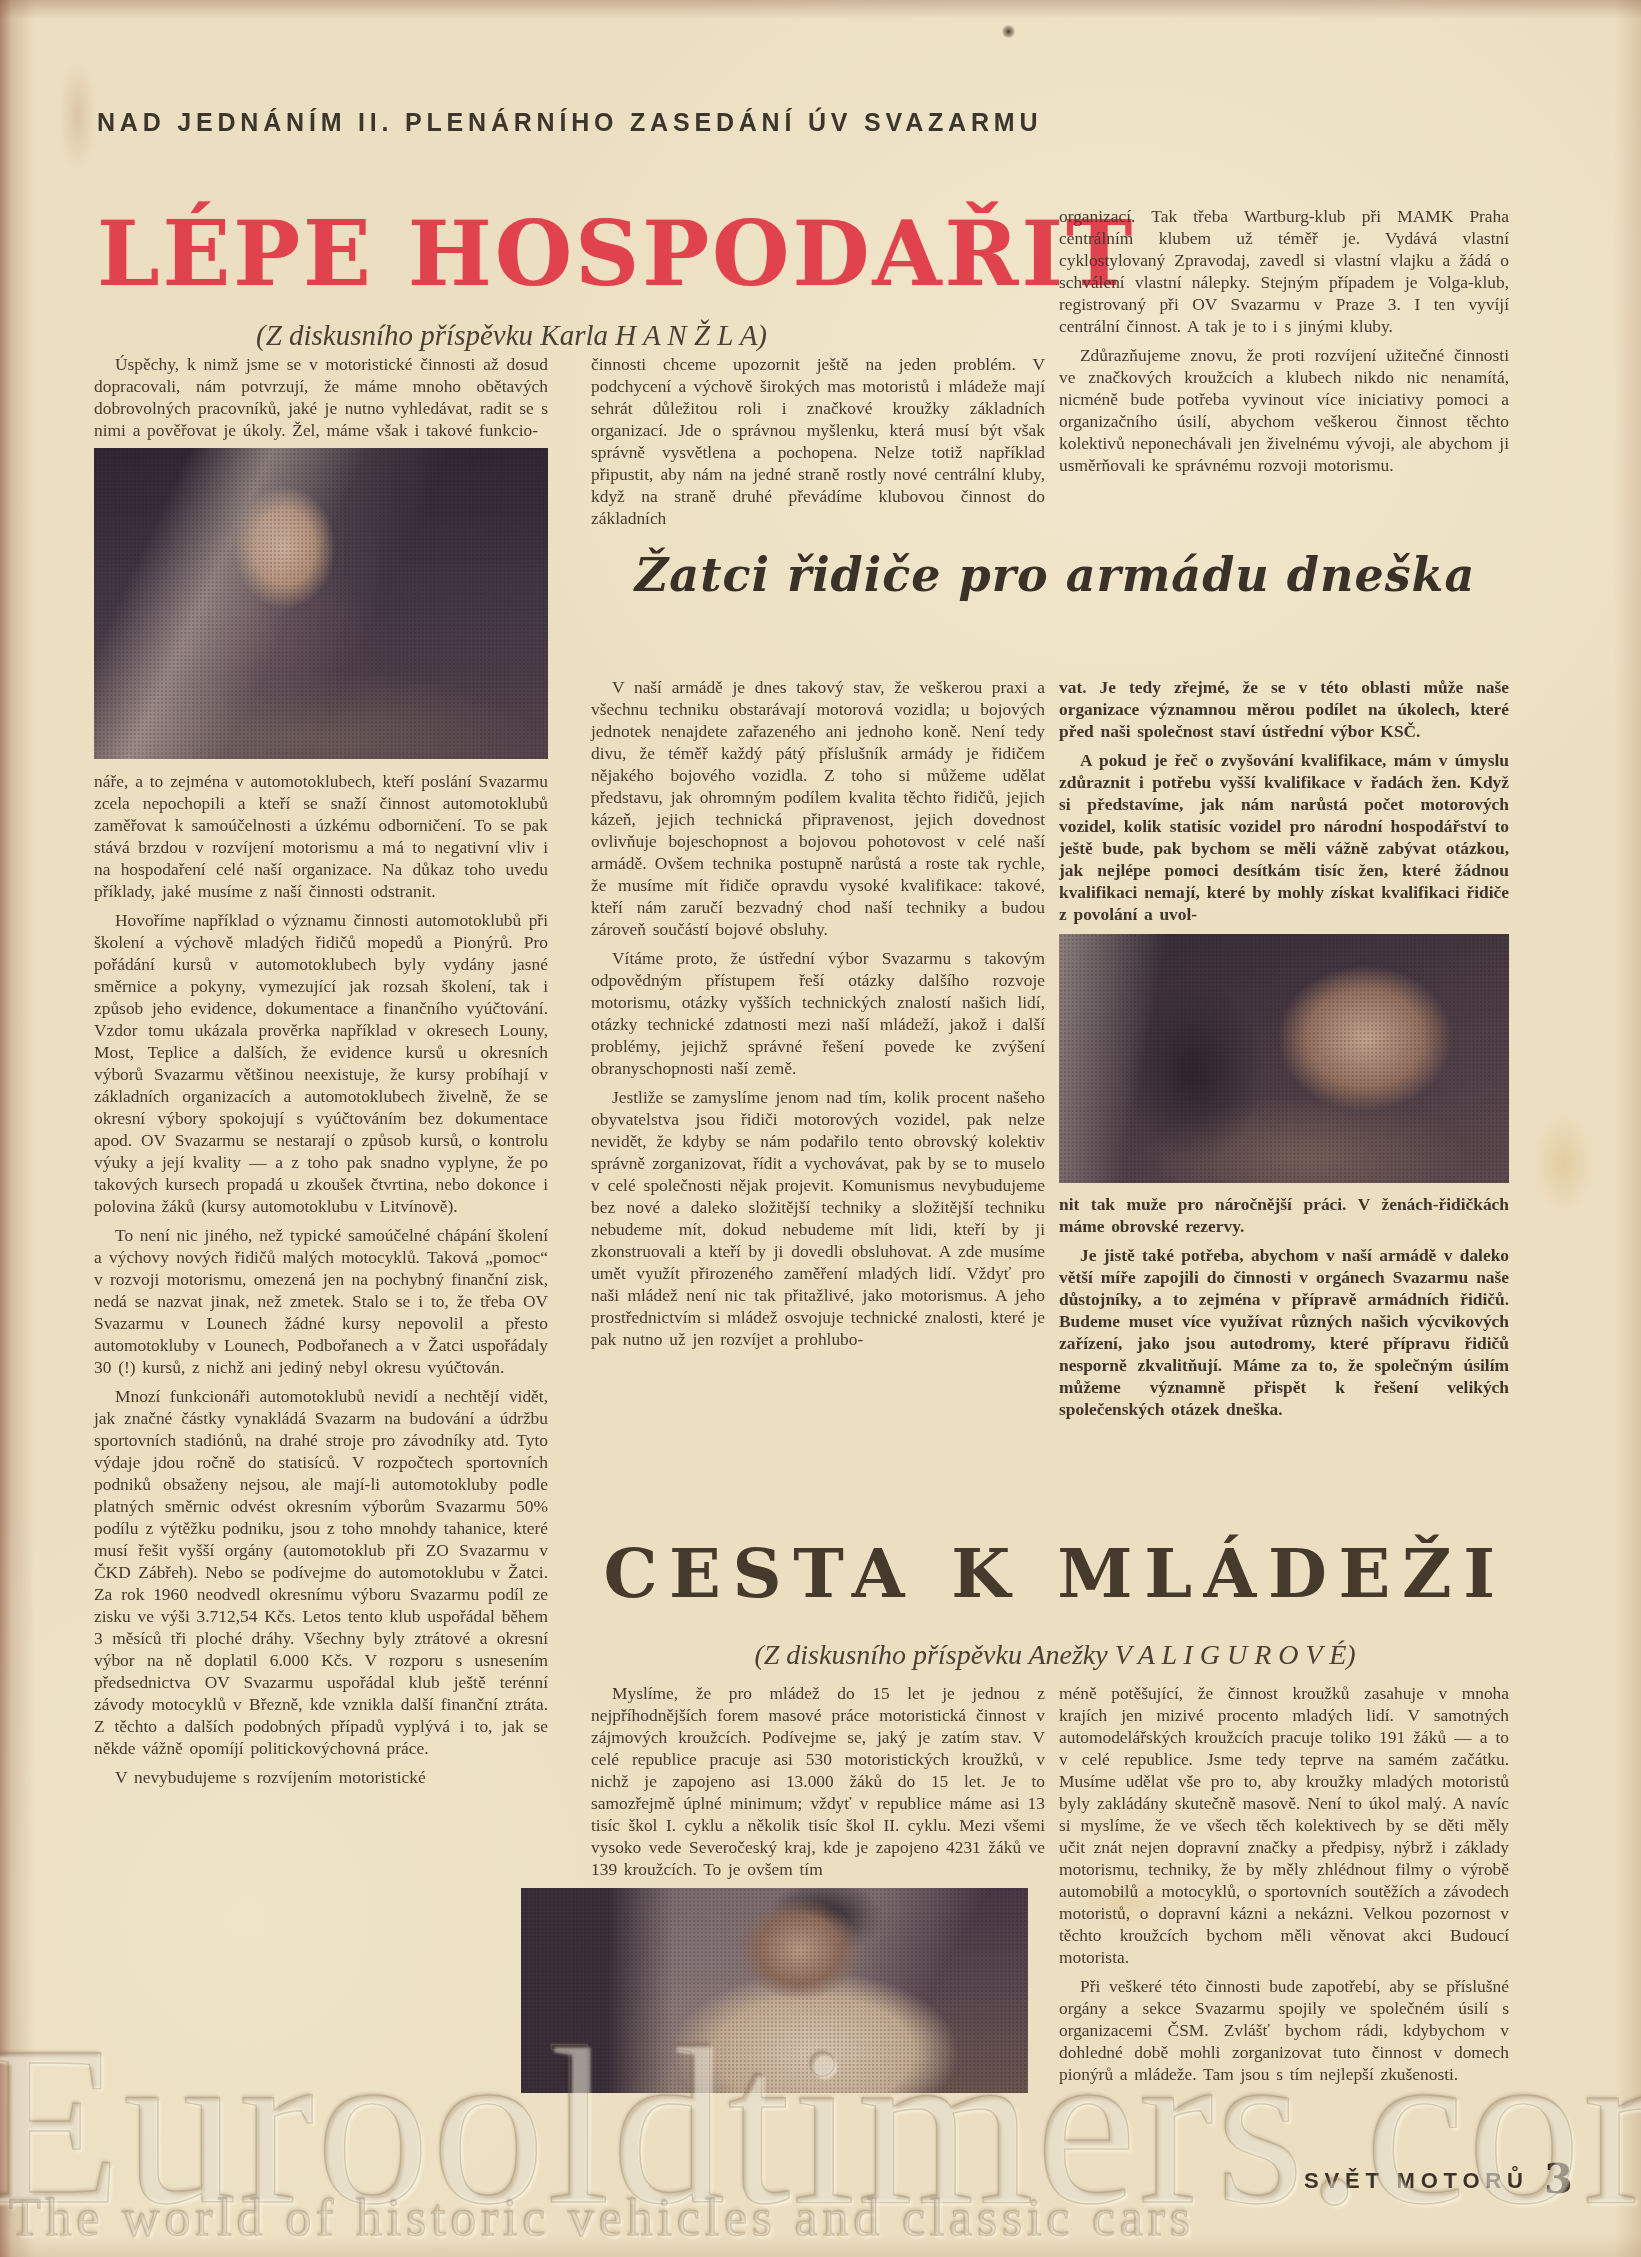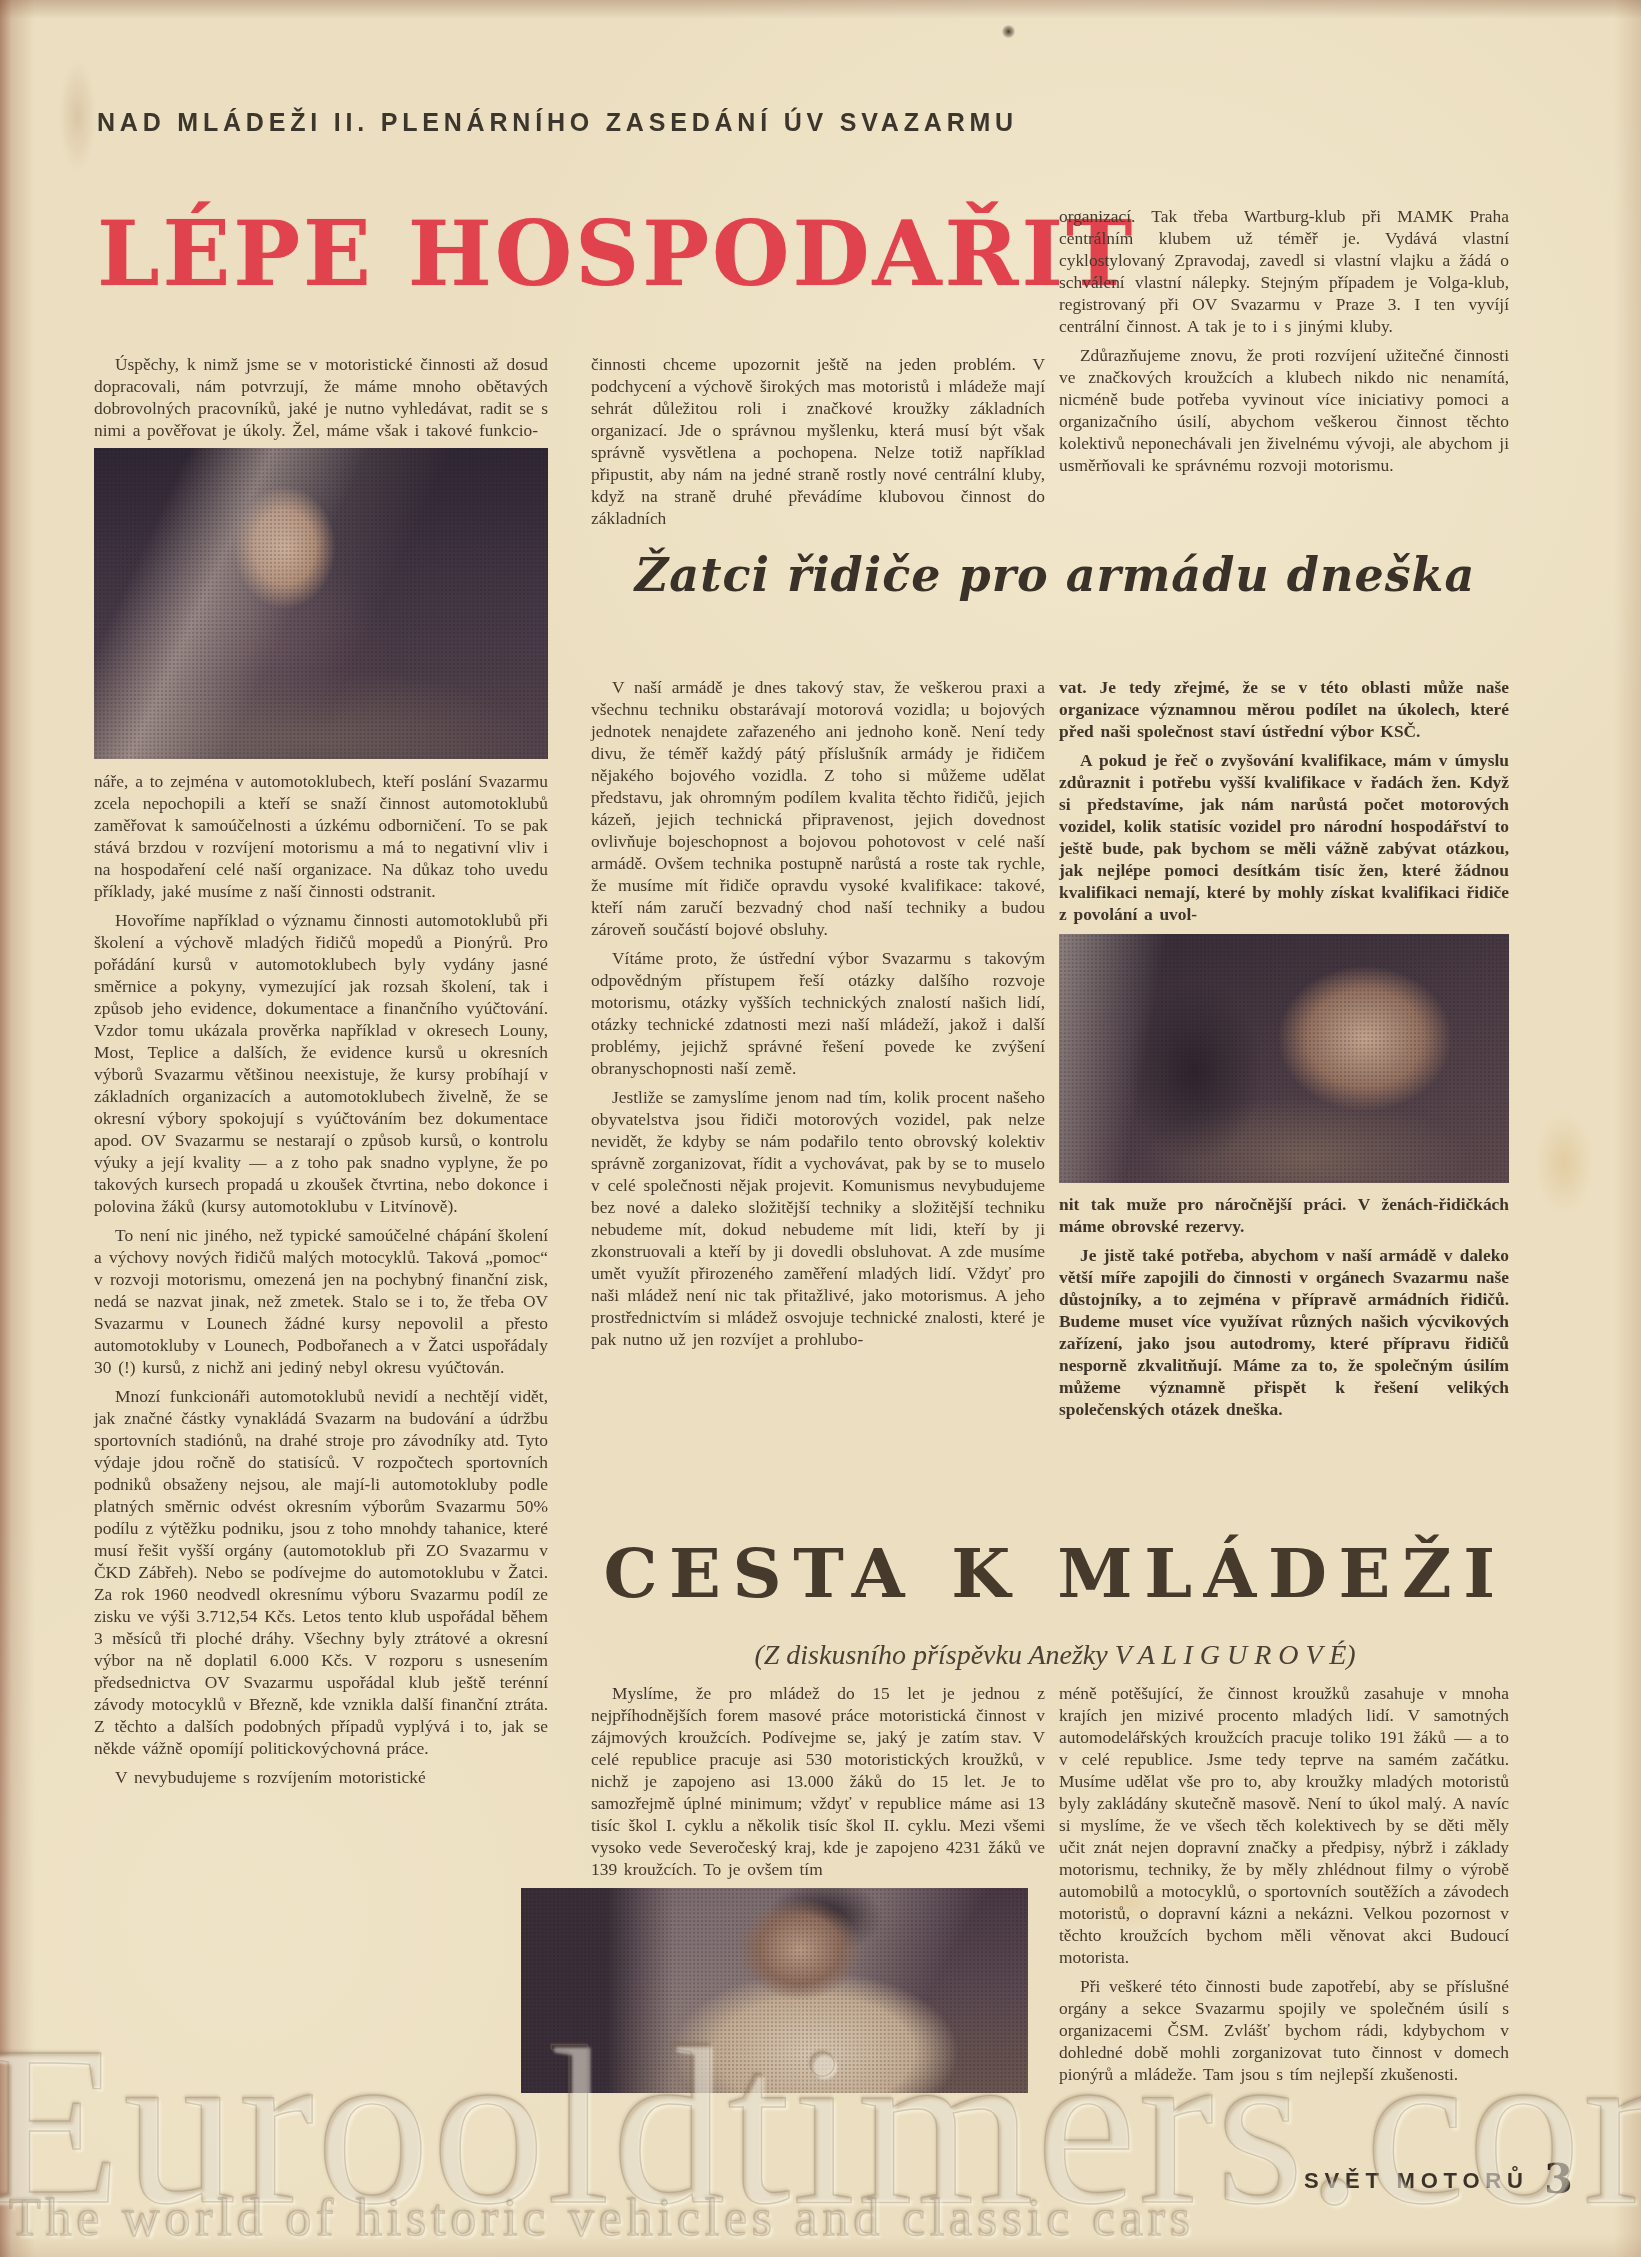--- a/index.html
+++ b/index.html
@@ -128,23 +128,24 @@
 </head>
 <body>
 
 <div class="page">
 
   <div class="stain s1"></div>
   <div class="stain s2"></div>
   <div class="stain s3"></div>
   <div class="stain s4"></div>
 
-  <div class="kicker">NAD MLÁDEŽI II. PLENÁRNÍHO ZASEDÁNÍ ÚV SVAZARMU</div>
+  <div class="kicker">NAD JEDNÁNÍM II. PLENÁRNÍHO ZASEDÁNÍ ÚV SVAZARMU</div>
 
   <h1 class="title1">LÉPE HOSPODAŘIT</h1>
+  <div class="subtitle sub1">(Z diskusního příspěvku Karla H A N Ž L A)</div>
 
   <div class="col col1">
     <p>Úspěchy, k nimž jsme se v motoristické činnosti až dosud dopracovali, nám potvrzují, že máme mnoho obětavých dobrovolných pracovníků, jaké je nutno vyhledávat, radit se s nimi a pověřovat je úkoly. Žel, máme však i takové funkcio-</p>
     <div class="photo photo1" title="Halftone photograph of a man seated at a desk in a dark interior"></div>
     <p class="noindent">náře, a to zejména v automotoklubech, kteří poslání Svazarmu zcela nepochopili a kteří se snaží činnost automotoklubů zaměřovat k samoúčelnosti a úzkému odborničení. To se pak stává brzdou v rozvíjení motorismu a má to negativní vliv i na hospodaření celé naší organizace. Na důkaz toho uvedu příklady, jaké musíme z naší činnosti odstranit.</p>
     <p>Hovoříme například o významu činnosti automotoklubů při školení a výchově mladých řidičů mopedů a Pionýrů. Pro pořádání kursů v automotoklubech byly vydány jasné směrnice a pokyny, vymezující jak rozsah školení, tak i způsob jeho evidence, dokumentace a finančního vyúčtování. Vzdor tomu ukázala prověrka například v okresech Louny, Most, Teplice a dalších, že evidence kursů u okresních výborů Svazarmu většinou neexistuje, že kursy probíhají v základních organizacích a automotoklubech živelně, že se okresní výbory spokojují s vyúčtováním bez dokumentace apod. OV Svazarmu se nestarají o způsob kursů, o kontrolu výuky a její kvality — a z toho pak snadno vyplyne, že po takových kursech propadá u zkoušek čtvrtina, nebo dokonce i polovina žáků (kursy automotoklubu v Litvínově).</p>
     <p>To není nic jiného, než typické samoúčelné chápání školení a výchovy nových řidičů malých motocyklů. Taková „pomoc“ v rozvoji motorismu, omezená jen na pochybný finanční zisk, nedá se nazvat jinak, než zmetek. Stalo se i to, že třeba OV Svazarmu v Lounech žádné kursy nepovolil a přesto automotokluby v Lounech, Podbořanech a v Žatci uspořádaly 30 (!) kursů, z nichž ani jediný nebyl okresu vyúčtován.</p>
     <p>Mnozí funkcionáři automotoklubů nevidí a nechtějí vidět, jak značné částky vynakládá Svazarm na budování a údržbu sportovních stadiónů, na drahé stroje pro závodníky atd. Tyto výdaje jdou ročně do statisíců. V rozpočtech sportovních podniků obsaženy nejsou, ale mají-li automotokluby podle platných směrnic odvést okresním výborům Svazarmu 50% podílu z výtěžku podniku, jsou z toho mnohdy tahanice, které musí řešit vyšší orgány (automotoklub při ZO Svazarmu v ČKD Zábřeh). Nebo se podívejme do automotoklubu v Žatci. Za rok 1960 neodvedl okresnímu výboru Svazarmu podíl ze zisku ve výši 3.712,54 Kčs. Letos tento klub uspořádal během 3 měsíců tři ploché dráhy. Všechny byly ztrátové a okresní výbor na ně doplatil 6.000 Kčs. V rozporu s usnesením předsednictva OV Svazarmu uspořádal klub ještě terénní závody motocyklů v Březně, kde vznikla další finanční ztráta. Z těchto a dalších podobných případů vyplývá i to, jak se někde vážně opomíjí politickovýchovná práce.</p>
     <p>V nevybudujeme s rozvíjením motoristické</p>
   </div>

